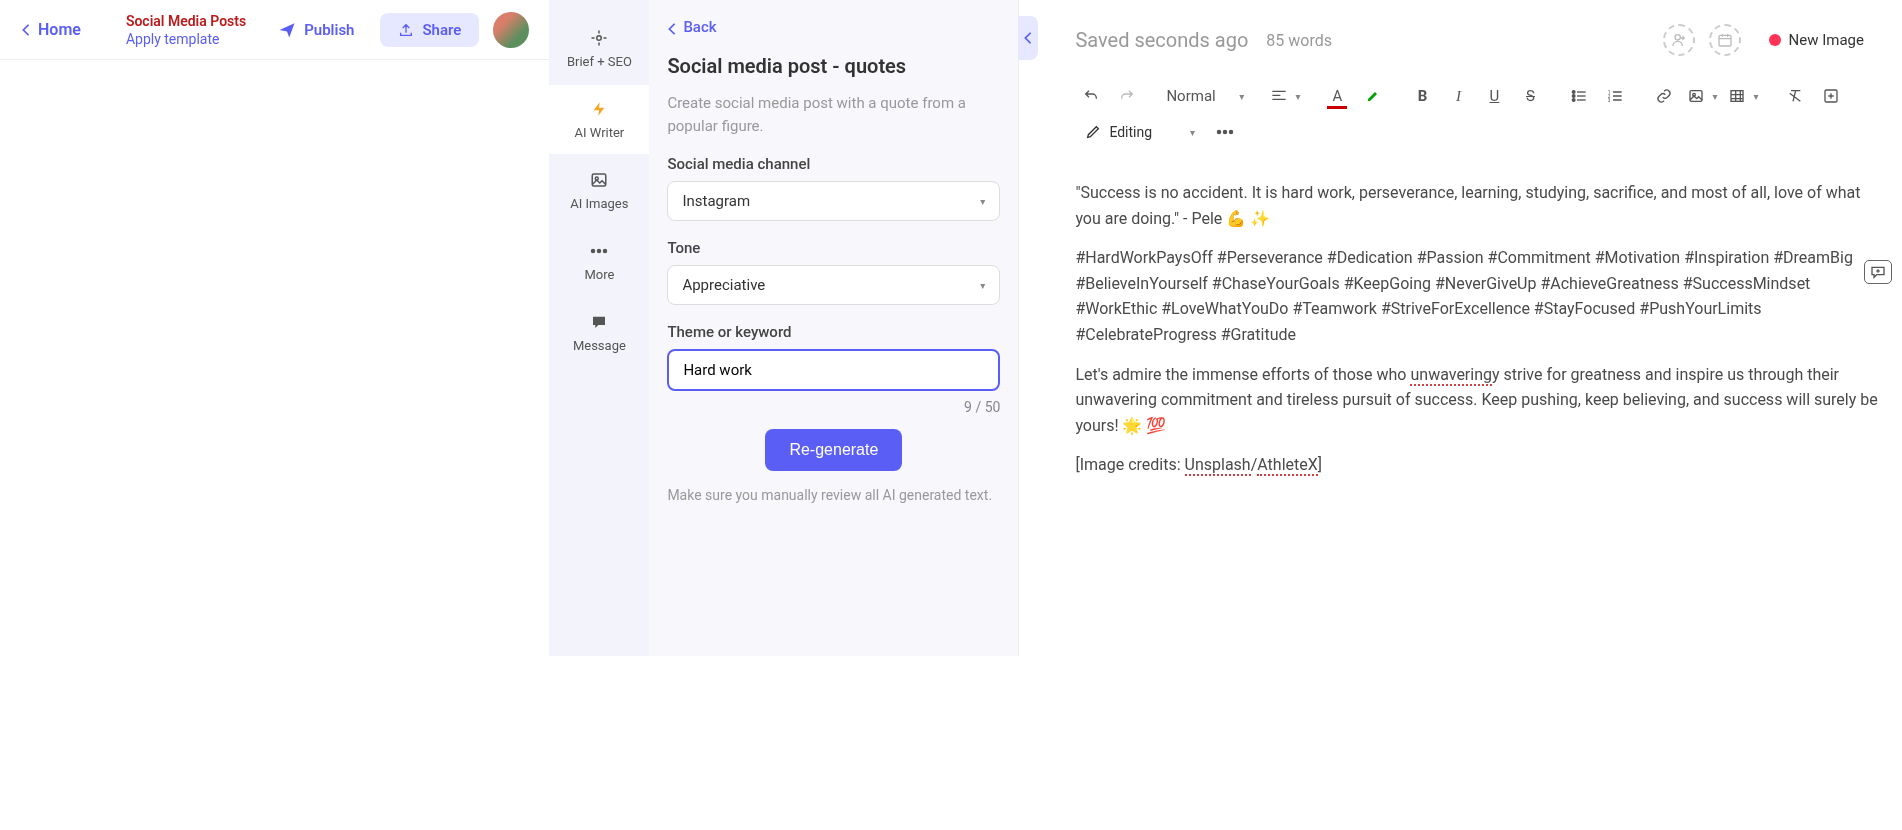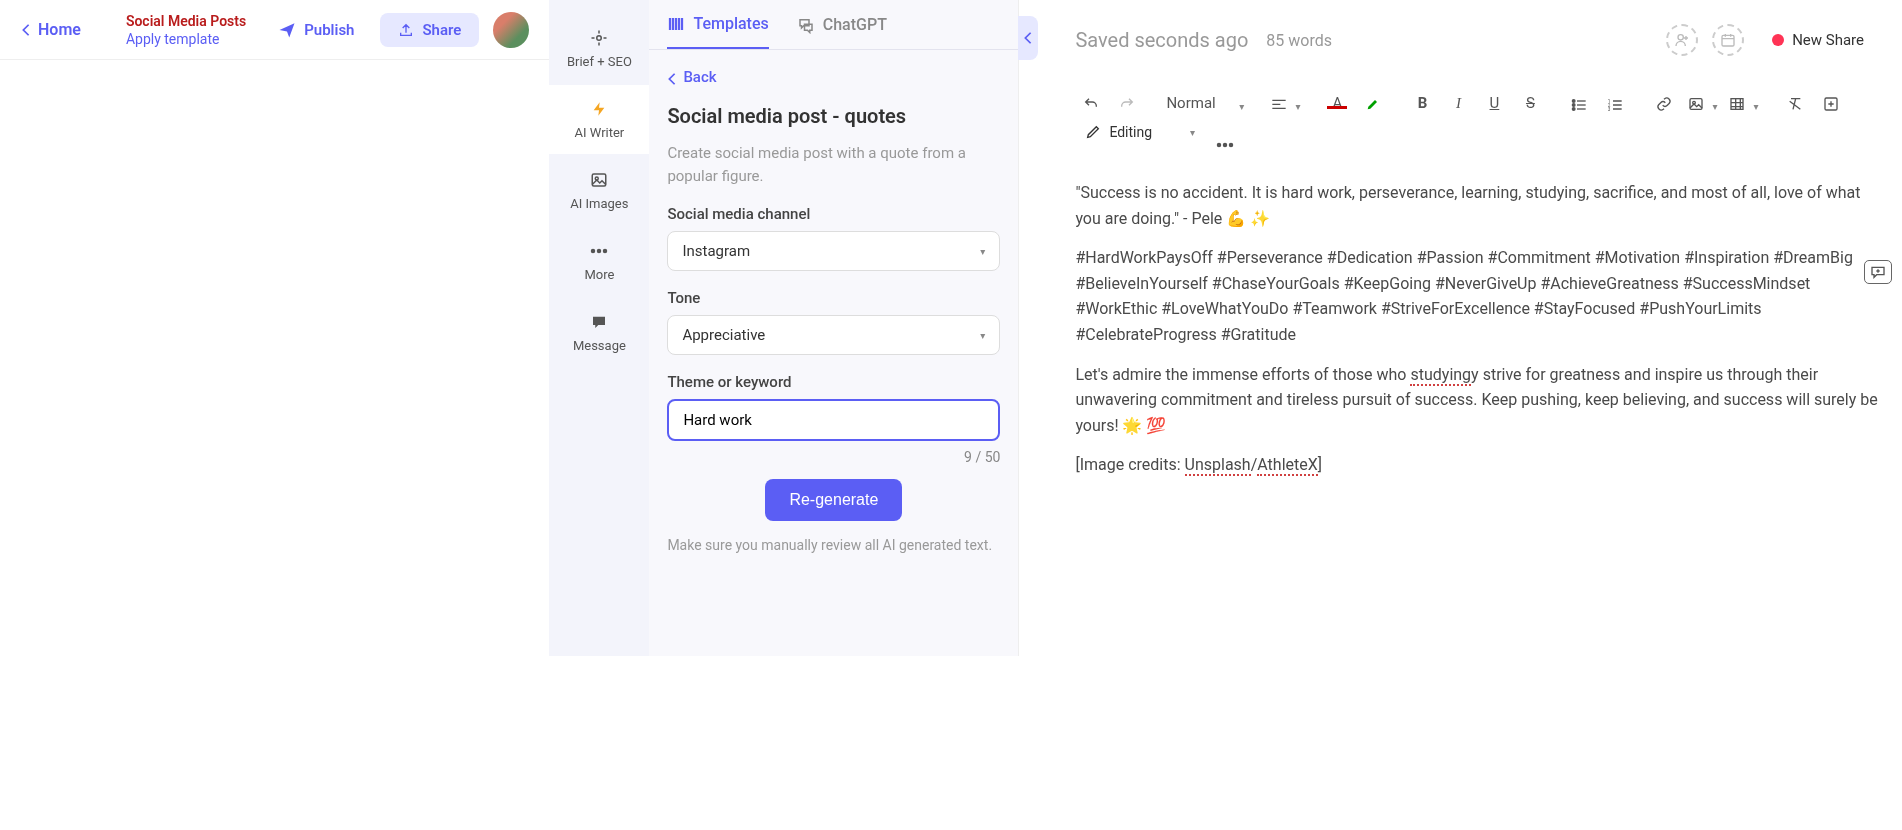--- a/index.html
+++ b/index.html
@@ -133,21 +133,21 @@
 }
 .red-dot { width: 12px; height: 12px; border-radius: 50%; background: #ff3355; }
 
 
 .toolbar {
   display: flex; align-items: center; gap: 4px;
   padding-bottom: 14px; flex-wrap: wrap;
 }
 .tb-btn {
   min-width: 32px; height: 32px; display: flex;
-  align-items: flex-end; justify-content: center;
+  align-items: center; justify-content: center;
   color: #555; cursor: pointer; border-radius: 4px;
   font-size: 15px; gap: 8px; padding: 0 4px;
 }
 .tb-sep { width: 1px; height: 22px; background: transparent; margin: 0 4px; }
 .tb-btn.style-normal { min-width: 90px; justify-content: space-between; padding: 0 6px; }
 .chevron-ico { font-size: 10px; color: #888; }
 .tb-btn.color-A { position: relative; }
 .tb-btn.color-A::after {
   content: ''; position: absolute; bottom: 3px; left: 6px; right: 6px;
   height: 3px; background: #c00;
@@ -251,35 +251,20 @@
         <div class="rail-icon">
           <svg width="18" height="18" viewBox="0 0 24 24">
               <path d="M4 5 h16 v11 h-9 l-4 4 v-4 H4 Z" fill="currentColor" stroke="none"></path>
             </svg>
         </div>
         <span>Message</span>
       </div>
     </div>
 
     <div class="panel">
-      <div class="tabs">
-        <div class="tab active">
-          <svg width="18" height="18" viewBox="0 0 24 24">
-              <path d="M4 4v16M8 4v16M12 4v16M16 4v16M20 4v16" stroke-width="3"></path>
-            </svg>
-          <span>Templates</span>
-        </div>
-        <div class="tab">
-          <svg width="18" height="18" viewBox="0 0 24 24">
-              <path d="M4 5h12v8H9l-3 3v-3H4z"></path>
-              <path d="M10 11h10v8h-3v3l-3-3h-4z"></path>
-            </svg>
-          <span>ChatGPT</span>
-        </div>
-      </div>
 
       <div class="panel-body">
         <div class="back-link">
           <svg width="10" height="14" viewBox="0 0 10 16">
               <path d="M8 2 L2 8 L8 14"></path>
             </svg>
           <span>Back</span>
         </div>
 
         <div class="panel-title">Social media post - quotes</div>
@@ -335,21 +320,21 @@
               </svg>
           </div>
           <div class="icon-btn">
             <svg width="16" height="16" viewBox="0 0 24 24">
                 <rect x="3" y="5" width="18" height="16" rx="2"></rect>
                 <path d="M3 10h18M8 3v4M16 3v4"></path>
               </svg>
           </div>
           <div class="new-item">
             <span class="red-dot"></span>
-            <span>New Share</span>
+            <span>New Image</span>
           </div>
         </div>
       </div>
 
       <div class="toolbar">
         <div class="tb-btn">
             <svg width="16" height="16" viewBox="0 0 24 24">
               <path d="M9 14 4 9l5-5M4 9h10a6 6 0 0 1 6 6v1"></path>
             </svg>
           </div>
@@ -447,21 +432,21 @@
               <circle cx="4" cy="3" r="2" fill="currentColor"></circle>
               <circle cx="12" cy="3" r="2" fill="currentColor"></circle>
               <circle cx="20" cy="3" r="2" fill="currentColor"></circle>
             </svg>
           </div>
       </div>
 
       <div class="content">
         <p>"Success is no accident. It is hard work, perseverance, learning, studying, sacrifice, and most of all, love of what you are doing." - Pele 💪 ✨</p>
         <p>#HardWorkPaysOff #Perseverance #Dedication #Passion #Commitment #Motivation #Inspiration #DreamBig #BelieveInYourself #ChaseYourGoals #KeepGoing #NeverGiveUp #AchieveGreatness #SuccessMindset #WorkEthic #LoveWhatYouDo #Teamwork #StriveForExcellence #StayFocused #PushYourLimits #CelebrateProgress #Gratitude</p>
-        <p><span>Let's admire the immense efforts of those who </span><span class="spellerr">studying</span><span>y strive for greatness and inspire us through their unwavering commitment and tireless pursuit of success. Keep pushing, keep believing, and success will surely be yours! 🌟 💯</span></p>
+        <p><span>Let's admire the immense efforts of those who </span><span class="spellerr">unwavering</span><span>y strive for greatness and inspire us through their unwavering commitment and tireless pursuit of success. Keep pushing, keep believing, and success will surely be yours! 🌟 💯</span></p>
         <p><span>[Image credits: </span><span class="lnk">Unsplash</span><span>/</span><span class="lnk">AthleteX</span><span>]</span></p>
       </div>
 
       <div class="float-add">
         <svg width="16" height="14" viewBox="0 0 24 20">
             <path d="M3 3h18v11H10l-4 4v-4H3z"></path>
             <path d="M12 6v5M9.5 8.5h5"></path>
           </svg>
       </div>
 

